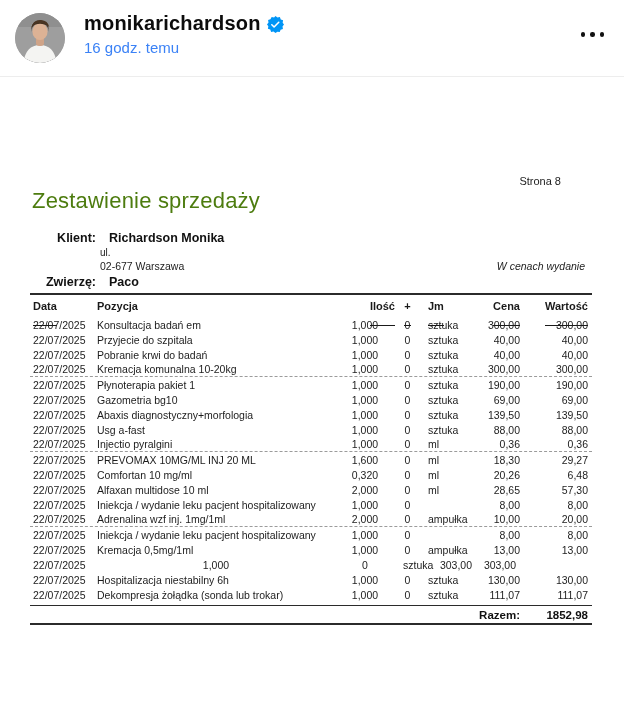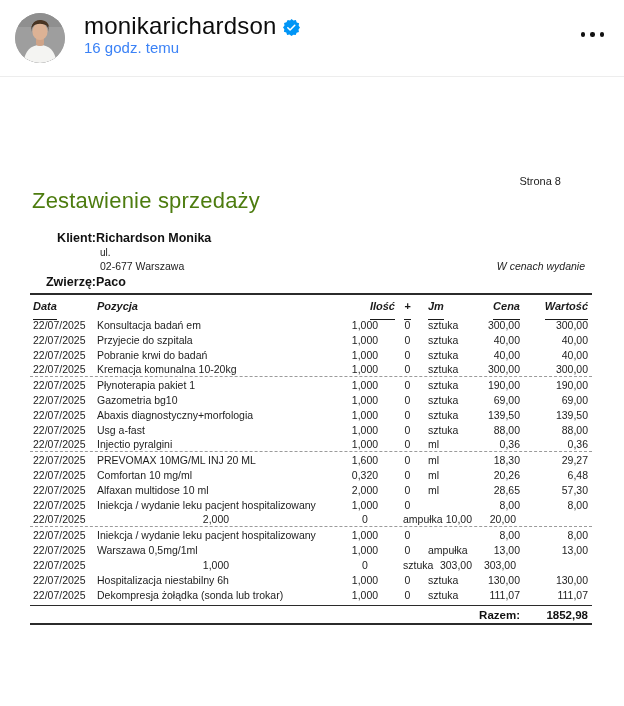--- a/index.html
+++ b/index.html
@@ -7,45 +7,45 @@
   body {
     width:624px; height:706px; background:#ffffff;
     font-family:"Liberation Sans", sans-serif;
     position:relative; overflow:hidden;
   }
 
   
   .post-header { position:absolute; top:0; left:0; right:0; height:77px; background:#fff; border-bottom:1px solid #ededed; }
   .avatar { position:absolute; left:15px; top:13px; width:50px; height:50px; border-radius:50%; overflow:hidden; background:#9e9e9e; }
   .username-row { position:absolute; left:84px; top:12px; display:flex; align-items:center; gap:6px; }
-  .username { font-size:24px; font-weight:normal; color:#0c0c0c; letter-spacing:.2px; }
+  .username { font-size:20px; font-weight:bold; color:#0c0c0c; letter-spacing:.2px; }
   .badge { width:17px; height:17px; display:block; margin-top:2px; }
   .timestamp { position:absolute; left:84px; top:39px; font-size:15px; color:#3b82f6; }
   .more-options { position:absolute; right:18px; top:26px; display:flex; gap:5px; padding:6px 2px; cursor:pointer; }
   .more-options i { width:4.5px; height:4.5px; background:#111; border-radius:50%; display:block; }
 
   
   .document { position:absolute; top:77px; left:0; right:0; bottom:0; color:#1a1a1a; background:#fff; }
   .page-label { position:absolute; top:98px; right:63px; font-size:11px; color:#222; }
   .doc-title  { position:absolute; top:111px; left:32px; font-size:22px; color:#4d7c0f; letter-spacing:.2px; }
 
   .client-row { position:absolute; top:154px; left:0; font-size:12.5px; font-weight:bold; color:#111; }
   .lbl { display:inline-block; width:96px; text-align:right; }
-  .val { margin-left:0; }
+  .val { margin-left:13px; }
   .addr1 { position:absolute; top:170px; left:100px; font-size:10px; color:#222; }
   .addr2 { position:absolute; top:183px; left:100px; font-size:10.5px; color:#222; }
   .gross { position:absolute; top:183px; right:39px; font-size:10.5px; font-style:italic; color:#222; }
   .animal-row { position:absolute; top:198px; left:0; font-size:12.5px; font-weight:bold; color:#111; }
 
   
   .table { position:absolute; top:216px; left:30px; right:32px; }
   .top-line { height:2px; background:#2b2b2b; }
   .grid7 { display:grid; grid-template-columns:67px 1fr 60px 25px 52px 48px 72px; align-items:center; }
   .thead { height:22px; font-weight:bold; font-size:11px; }
-  .thead .cell span { border-bottom:1.4px solid #1a1a1a; padding-bottom:7px;font-style:italic; }
+  .thead .cell span { border-bottom:1.4px solid #1a1a1a; padding-bottom:13px; }
   .trow { height:15px; font-size:10.5px; color:#1c1c1c; white-space:nowrap; }
   .trow.sep-after { border-bottom:1px dashed #9b9b9b; height:15px; }
   .c-date  { padding-left:3px; }
   .c-item  { overflow:hidden; }
   .c-qty   { text-align:center; }
   .c-plus  { text-align:center; }
   .c-unit  { padding-left:8px; }
   .c-price { text-align:right; }
   .c-value { text-align:right; padding-right:4px; }
   .hdr-right { text-align:right; }
@@ -243,40 +243,41 @@
     <div class="c-item">Iniekcja / wydanie leku pacjent hospitalizowany</div>
     <div class="c-qty">1,000</div>
     <div class="c-plus">0</div>
     <div class="c-unit"></div>
     <div class="c-price">8,00</div>
     <div class="c-value">8,00</div>
   </div>
 
   <div class="trow grid7 sep-after">
     <div class="c-date">22/07/2025</div>
+    <div class="c-item">Adrenalina wzf inj. 1mg/1ml</div>
     <div class="c-qty">2,000</div>
     <div class="c-plus">0</div>
     <div class="c-unit">ampułka</div>
     <div class="c-price">10,00</div>
     <div class="c-value">20,00</div>
   </div>
 
   <div class="trow grid7">
     <div class="c-date">22/07/2025</div>
     <div class="c-item">Iniekcja / wydanie leku pacjent hospitalizowany</div>
     <div class="c-qty">1,000</div>
     <div class="c-plus">0</div>
     <div class="c-unit"></div>
     <div class="c-price">8,00</div>
     <div class="c-value">8,00</div>
   </div>
 
   <div class="trow grid7">
     <div class="c-date">22/07/2025</div>
-    <div class="c-item">Warszawa 0,5mg/1ml</div>
+    <div class="c-item">Kremacja 0,5mg/1ml</div>
     <div class="c-qty">1,000</div>
     <div class="c-plus">0</div>
     <div class="c-unit">ampułka</div>
     <div class="c-price">13,00</div>
     <div class="c-value">13,00</div>
   </div>
 
   <div class="trow grid7">
     <div class="c-date">22/07/2025</div>
     <div class="c-qty">1,000</div>

